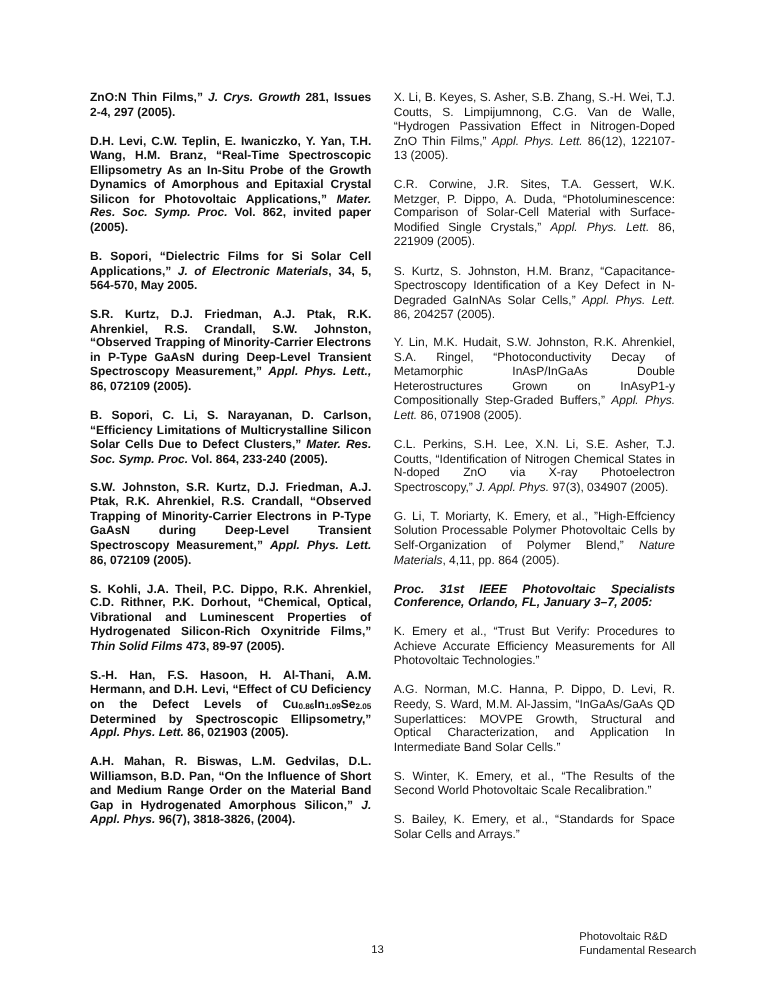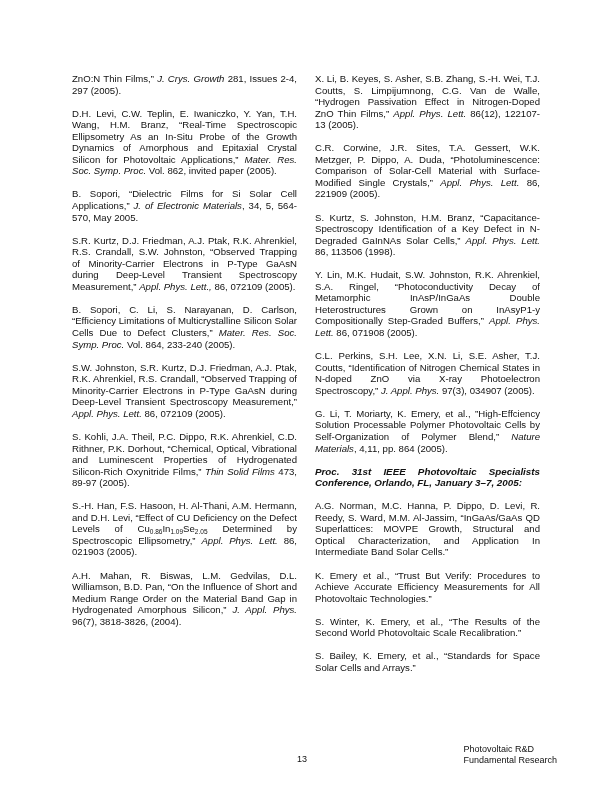--- a/index.html
+++ b/index.html
@@ -1,19 +1,19 @@
 <!DOCTYPE html>
 <html><head>
 <meta charset="utf-8">
 <style>
   html, body { margin:0; padding:0; background:#ffffff; }
   body { width:612px; height:792px; position:relative; overflow:hidden;
          font-family:"Liberation Sans", sans-serif; color:#111; }
   .col { position:absolute; top:73px; width:225px; font-size:9.6px; line-height:11.55px; }
-  .col.left { left:72px; }
+  .col.left { left:72px;font-weight:bold; }
   .col.right { left:315px; }
   .ref { text-align:justify; margin:0 0 11.55px 0; }
   .ref i { font-style:italic; }
   .heading { font-weight:bold; font-style:italic; text-align:justify; margin:0 0 11.55px 0; font-size:9.8px; }
   sub { font-size:6.5px; vertical-align:-1.5px; line-height:0; }
   .footer-page { position:absolute; left:297px; top:754px; font-size:9px; }
   .footer-right { position:absolute; right:55px; top:744px; font-size:9px; text-align:left; line-height:11px; }
 </style>
 </head>
 <body>
@@ -26,27 +26,27 @@
   <p class="ref"><span>B. Sopori, C. Li, S. Narayanan, D. Carlson, “Efficiency Limitations of Multicrystalline Silicon Solar Cells Due to Defect Clusters,” </span><i>Mater. Res. Soc. Symp. Proc.</i><span> Vol. 864, 233-240 (2005).</span></p>
   <p class="ref"><span>S.W. Johnston, S.R. Kurtz, D.J. Friedman, A.J. Ptak, R.K. Ahrenkiel, R.S. Crandall, “Observed Trapping of Minority-Carrier Electrons in P-Type GaAsN during Deep-Level Transient Spectroscopy Measurement,” </span><i>Appl. Phys. Lett.</i><span> 86, 072109 (2005).</span></p>
   <p class="ref"><span>S. Kohli, J.A. Theil, P.C. Dippo, R.K. Ahrenkiel, C.D. Rithner, P.K. Dorhout, “Chemical, Optical, Vibrational and Luminescent Properties of Hydrogenated Silicon-Rich Oxynitride Films,” </span><i>Thin Solid Films</i><span> 473, 89-97 (2005).</span></p>
   <p class="ref"><span>S.-H. Han, F.S. Hasoon, H. Al-Thani, A.M. Hermann, and D.H. Levi, “Effect of CU Deficiency on the Defect Levels of Cu</span><sub>0.86</sub><span>In</span><sub>1.09</sub><span>Se</span><sub>2.05</sub><span> Determined by Spectroscopic Ellipsometry,” </span><i>Appl. Phys. Lett.</i><span> 86, 021903 (2005).</span></p>
   <p class="ref"><span>A.H. Mahan, R. Biswas, L.M. Gedvilas, D.L. Williamson, B.D. Pan, “On the Influence of Short and Medium Range Order on the Material Band Gap in Hydrogenated Amorphous Silicon,” </span><i>J. Appl. Phys.</i><span> 96(7), 3818-3826, (2004).</span></p>
 </div>
 
 <div class="col right">
   <p class="ref"><span>X. Li, B. Keyes, S. Asher, S.B. Zhang, S.-H. Wei, T.J. Coutts, S. Limpijumnong, C.G. Van de Walle, “Hydrogen Passivation Effect in Nitrogen-Doped ZnO Thin Films,” </span><i>Appl. Phys. Lett.</i><span> 86(12), 122107-13 (2005).</span></p>
   <p class="ref"><span>C.R. Corwine, J.R. Sites, T.A. Gessert, W.K. Metzger, P. Dippo, A. Duda, “Photoluminescence: Comparison of Solar-Cell Material with Surface-Modified Single Crystals,” </span><i>Appl. Phys. Lett.</i><span> 86, 221909 (2005).</span></p>
-  <p class="ref"><span>S. Kurtz, S. Johnston, H.M. Branz, “Capacitance-Spectroscopy Identification of a Key Defect in N-Degraded GaInNAs Solar Cells,” </span><i>Appl. Phys. Lett.</i><span> 86, 113506 (1998).</span></p>
+  <p class="ref"><span>S. Kurtz, S. Johnston, H.M. Branz, “Capacitance-Spectroscopy Identification of a Key Defect in N-Degraded GaInNAs Solar Cells,” </span><i>Appl. Phys. Lett.</i><span> 86, 204257 (2005).</span></p>
   <p class="ref"><span>Y. Lin, M.K. Hudait, S.W. Johnston, R.K. Ahrenkiel, S.A. Ringel, “Photoconductivity Decay of Metamorphic InAsP/InGaAs Double Heterostructures Grown on InAsyP1-y Compositionally Step-Graded Buffers,” </span><i>Appl. Phys. Lett.</i><span> 86, 071908 (2005).</span></p>
   <p class="ref"><span>C.L. Perkins, S.H. Lee, X.N. Li, S.E. Asher, T.J. Coutts, “Identification of Nitrogen Chemical States in N-doped ZnO via X-ray Photoelectron Spectroscopy,” </span><i>J. Appl. Phys.</i><span> 97(3), 034907 (2005).</span></p>
   <p class="ref"><span>G. Li, T. Moriarty, K. Emery, et al., ”High-Effciency Solution Processable Polymer Photovoltaic Cells by Self-Organization of Polymer Blend,” </span><i>Nature Materials</i><span>, 4,11, pp. 864 (2005).</span></p>
   <p class="heading">Proc. 31st IEEE Photovoltaic Specialists Conference, Orlando, FL, January 3–7, 2005:</p>
+  <p class="ref">K. Emery et al., “Trust But Verify: Procedures to Achieve Accurate Efficiency Measurements for All Photovoltaic Technologies.”</p>
   <p class="ref">A.G. Norman, M.C. Hanna, P. Dippo, D. Levi, R. Reedy, S. Ward, M.M. Al-Jassim, “InGaAs/GaAs QD Superlattices:  MOVPE Growth, Structural and Optical Characterization, and Application In Intermediate Band Solar Cells.”</p>
-  <p class="ref">K. Emery et al., “Trust But Verify: Procedures to Achieve Accurate Efficiency Measurements for All Photovoltaic Technologies.”</p>
   <p class="ref">S. Winter, K. Emery, et al., “The Results of the Second World Photovoltaic Scale Recalibration.”</p>
   <p class="ref">S. Bailey, K. Emery, et al., “Standards for Space Solar Cells and Arrays.”</p>
 </div>
 
 <div class="footer-page">13</div>
 <div class="footer-right">
   <div>Photovoltaic R&amp;D</div>
   <div>Fundamental Research</div>
 </div>
 

